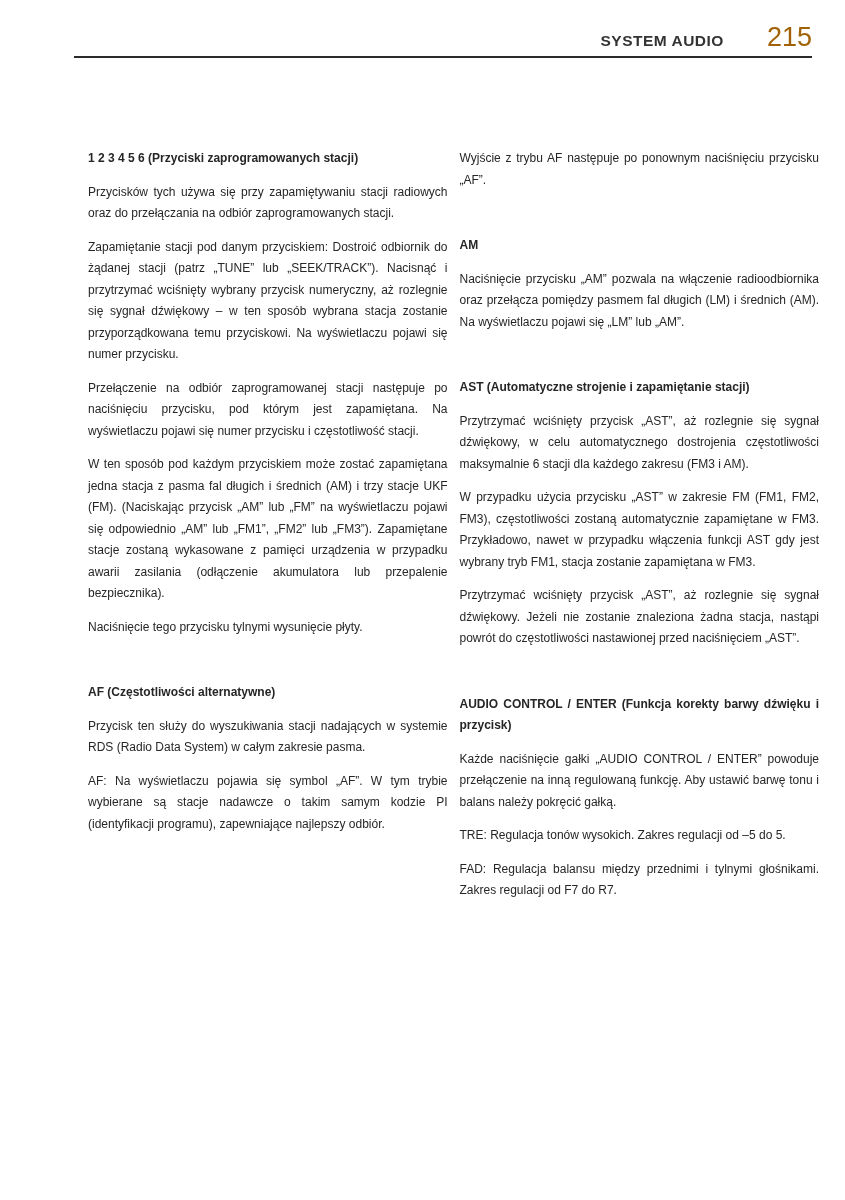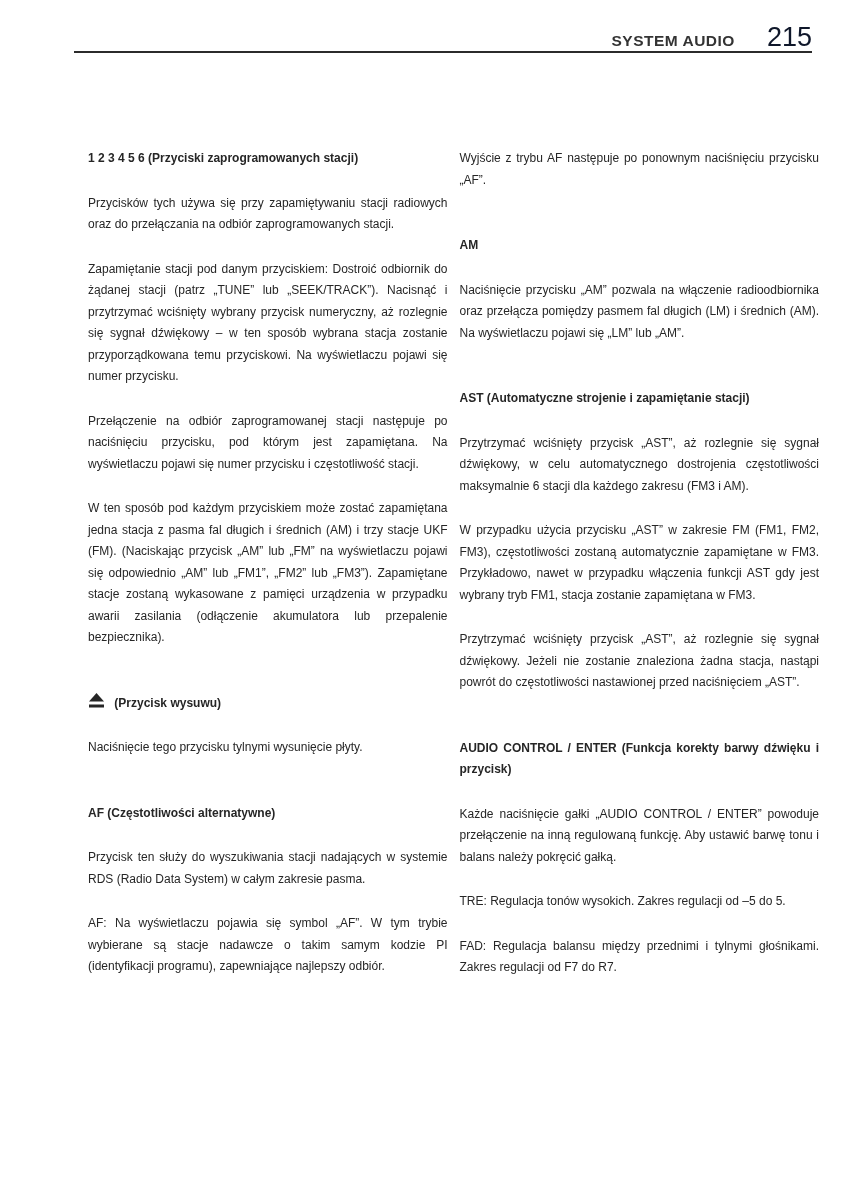--- a/index.html
+++ b/index.html
@@ -19,35 +19,36 @@
   }
   
   .header {
     position: absolute;
     top: 24px;
     left: 74px;
     right: 33px;
     display: flex;
     align-items: flex-end;
     justify-content: flex-end;
-    gap: 32px;
+    gap: 43px;
+    padding-bottom: 5px;
     border-bottom: 2.5px solid #2b2b2b;
   }
   .header .section-title {
     font-size: 15.5px;
     font-weight: 700;
     letter-spacing: 0.5px;
     color: #333;
     line-height: 1;
     padding-bottom: 3px;
   }
   .header .page-number {
     font-size: 27px;
     font-weight: 400;
-    color: #0f172a;
+    color: #a16207;
     line-height: 1;
   }
   
   .content {
     position: absolute;
     top: 148px;
     left: 88px;
     right: 26px;
     display: flex;
     gap: 12px;
@@ -56,21 +57,21 @@
     flex: 1 1 0;
     min-width: 0;
   }
   .blk {
     margin: 0;
     font-size: 12px;
     line-height: 21.5px;
     text-align: justify;
     overflow-wrap: break-word;
   }
-  .col .blk + .blk { margin-top: 23px; }
+  .col .blk + .blk { margin-top: 12px; }
   .blk.heading {
     font-weight: 700;
     text-align: justify;
   }
   .col .blk + .blk.heading { margin-top: 44px; }
   .heading .eject {
     display: inline-block;
     vertical-align: -1px;
     margin-right: 6px;
   }
@@ -87,29 +88,20 @@
   </div>
 
   <div class="content">
 
     <div class="col">
       <h3 class="blk heading">1 2 3 4 5 6 (Przyciski zaprogramowanych stacji)</h3>
       <p class="blk">Przycisków tych używa się przy zapamiętywaniu stacji radiowych oraz do przełączania na odbiór zaprogramowanych stacji.</p>
       <p class="blk">Zapamiętanie stacji pod danym przyciskiem: Dostroić odbiornik do żądanej stacji (patrz „TUNE” lub „SEEK/TRACK”). Nacisnąć i przytrzymać wciśnięty wybrany przycisk numeryczny, aż rozlegnie się sygnał dźwiękowy – w ten sposób wybrana stacja zostanie przyporządkowana temu przyciskowi. Na wyświetlaczu pojawi się numer przycisku.</p>
       <p class="blk">Przełączenie na odbiór zaprogramowanej stacji następuje po naciśnięciu przycisku, pod którym jest zapamiętana. Na wyświetlaczu pojawi się numer przycisku i częstotliwość stacji.</p>
       <p class="blk">W ten sposób pod każdym przyciskiem może zostać zapamiętana jedna stacja z pasma fal długich i średnich (AM) i trzy stacje UKF (FM). (Naciskając przycisk „AM” lub „FM” na wyświetlaczu pojawi się odpowiednio „AM” lub „FM1”, „FM2” lub „FM3”). Zapamiętane stacje zostaną wykasowane z pamięci urządzenia w przypadku awarii zasilania (odłączenie akumulatora lub przepalenie bezpiecznika).</p>
-      <h3 class="blk heading">
-        <span class="eject">
-          <svg width="17" height="15" viewBox="0 0 17 15" aria-hidden="true">
-            <polygon points="8.5,0 16,8.5 1,8.5" fill="#262626"></polygon>
-            <rect x="1" y="11.5" width="15" height="3" fill="#262626"></rect>
-          </svg>
-        </span>
-        <span>(Przycisk wysuwu)</span>
-      </h3>
       <p class="blk">Naciśnięcie tego przycisku tylnymi wysunięcie płyty.</p>
       <h3 class="blk heading">AF (Częstotliwości alternatywne)</h3>
       <p class="blk">Przycisk ten służy do wyszukiwania stacji nadających w systemie RDS (Radio Data System) w całym zakresie pasma.</p>
       <p class="blk">AF: Na wyświetlaczu pojawia się symbol „AF”. W tym trybie wybierane są stacje nadawcze o takim samym kodzie PI (identyfikacji programu), zapewniające najlepszy odbiór.</p>
 
     </div>
 
     <div class="col">
       <p class="blk">Wyjście z trybu AF następuje po ponownym naciśnięciu przycisku „AF”.</p>
       <h3 class="blk heading">AM</h3>

